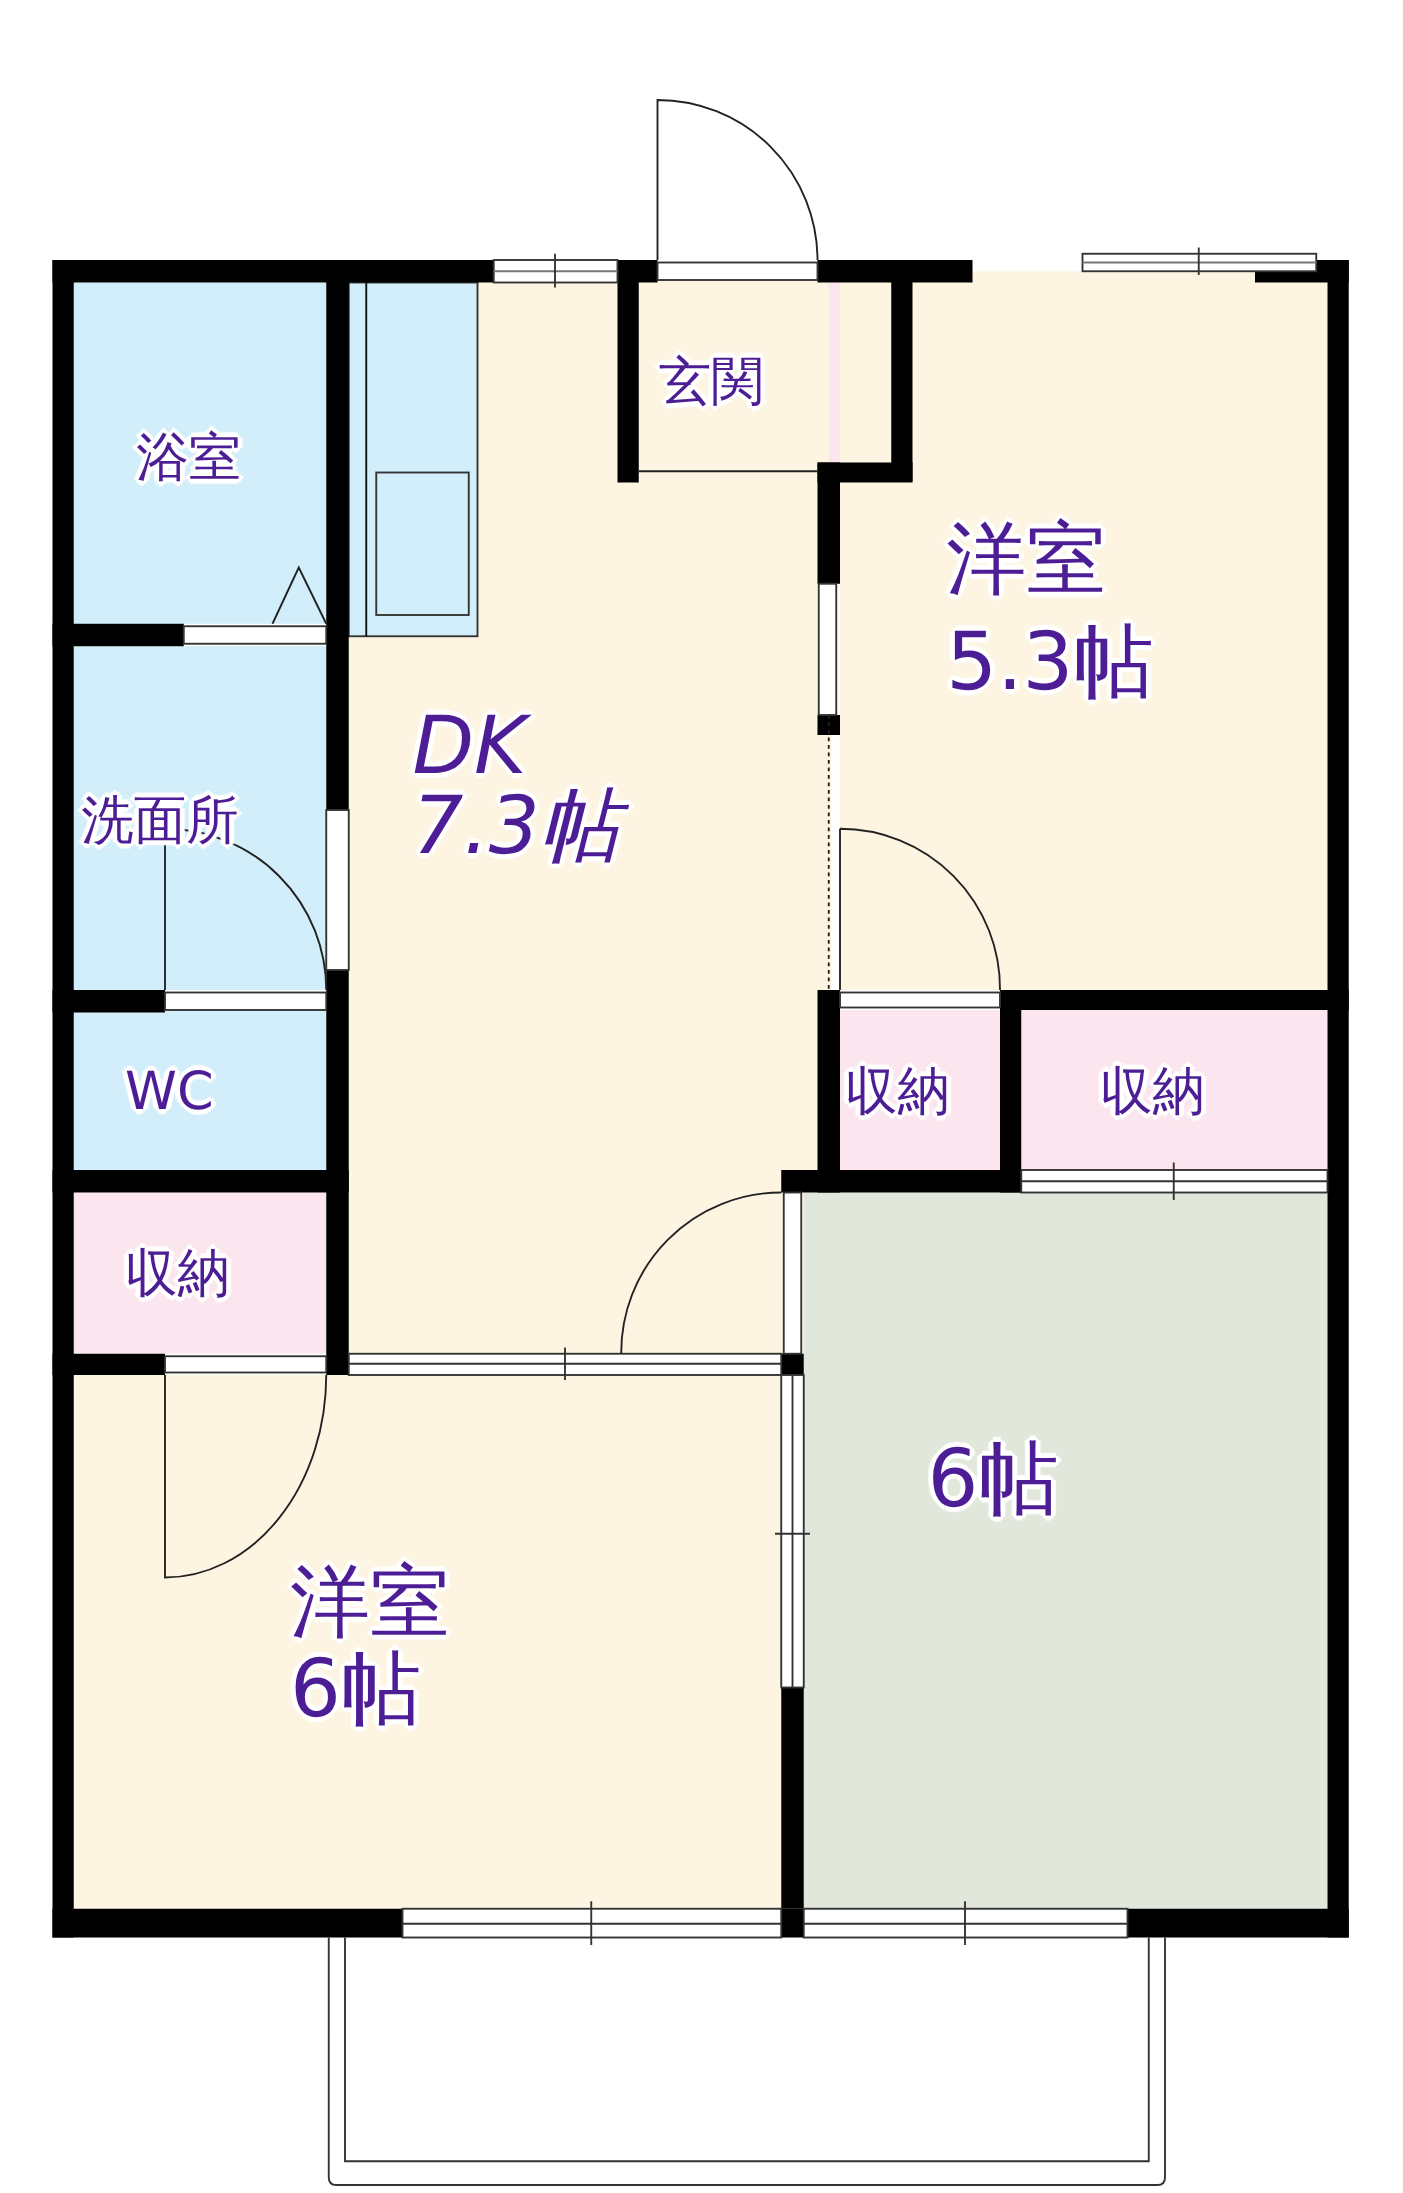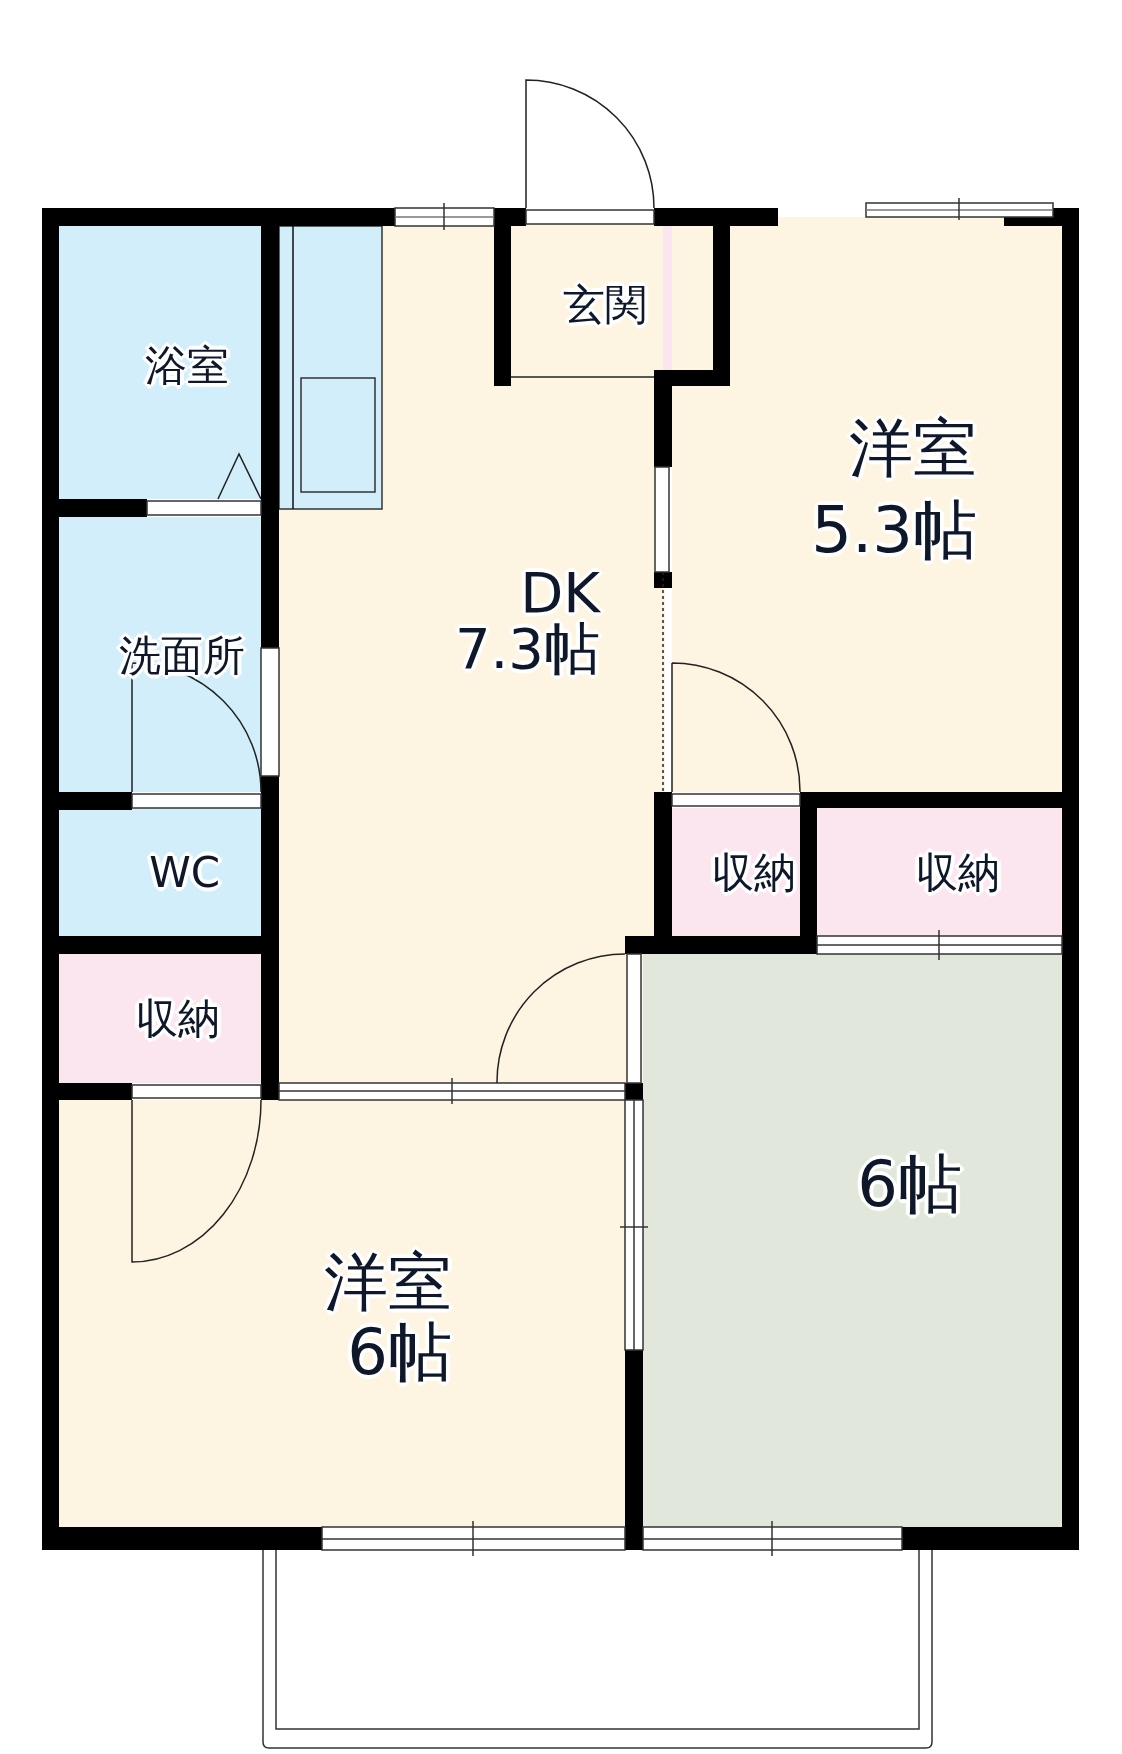--- a/index.html
+++ b/index.html
@@ -1,23 +1,23 @@
 <!DOCTYPE html>
 <html><head>
 <meta charset="utf-8">
 <style>
   html,body{margin:0;padding:0;background:#ffffff;}
   body{width:1122px;height:1754px;position:relative;overflow:hidden;font-family:"DejaVu Sans","Liberation Sans",sans-serif;}
   svg{position:absolute;left:0;top:0;}
-  .lbl{position:absolute;color:#0f172a;text-align:right;white-space:nowrap;line-height:1;font-family:"DejaVu Sans","Liberation Sans",sans-serif;
+  .lbl{position:absolute;color:#4c1d95;text-align:left;white-space:nowrap;line-height:1;font-family:"DejaVu Sans","Liberation Sans",sans-serif;
     text-shadow:
       3px 0 0 #fff,-3px 0 0 #fff,0 3px 0 #fff,0 -3px 0 #fff,
       2px 2px 0 #fff,-2px -2px 0 #fff,2px -2px 0 #fff,-2px 2px 0 #fff,
       4px 0 1px #fff,-4px 0 1px #fff,0 4px 1px #fff,0 -4px 1px #fff;}
-  .big{font-size:56px;}
+  .big{font-size:64px;font-style:italic;}
   .big2{font-size:64px;}
   .small{font-size:42px;}
   .line{display:block;}
 </style>
 </head>
 <body>
 
 <svg width="1122" height="1754" viewBox="0 0 1122 1754">
 
   <g>

